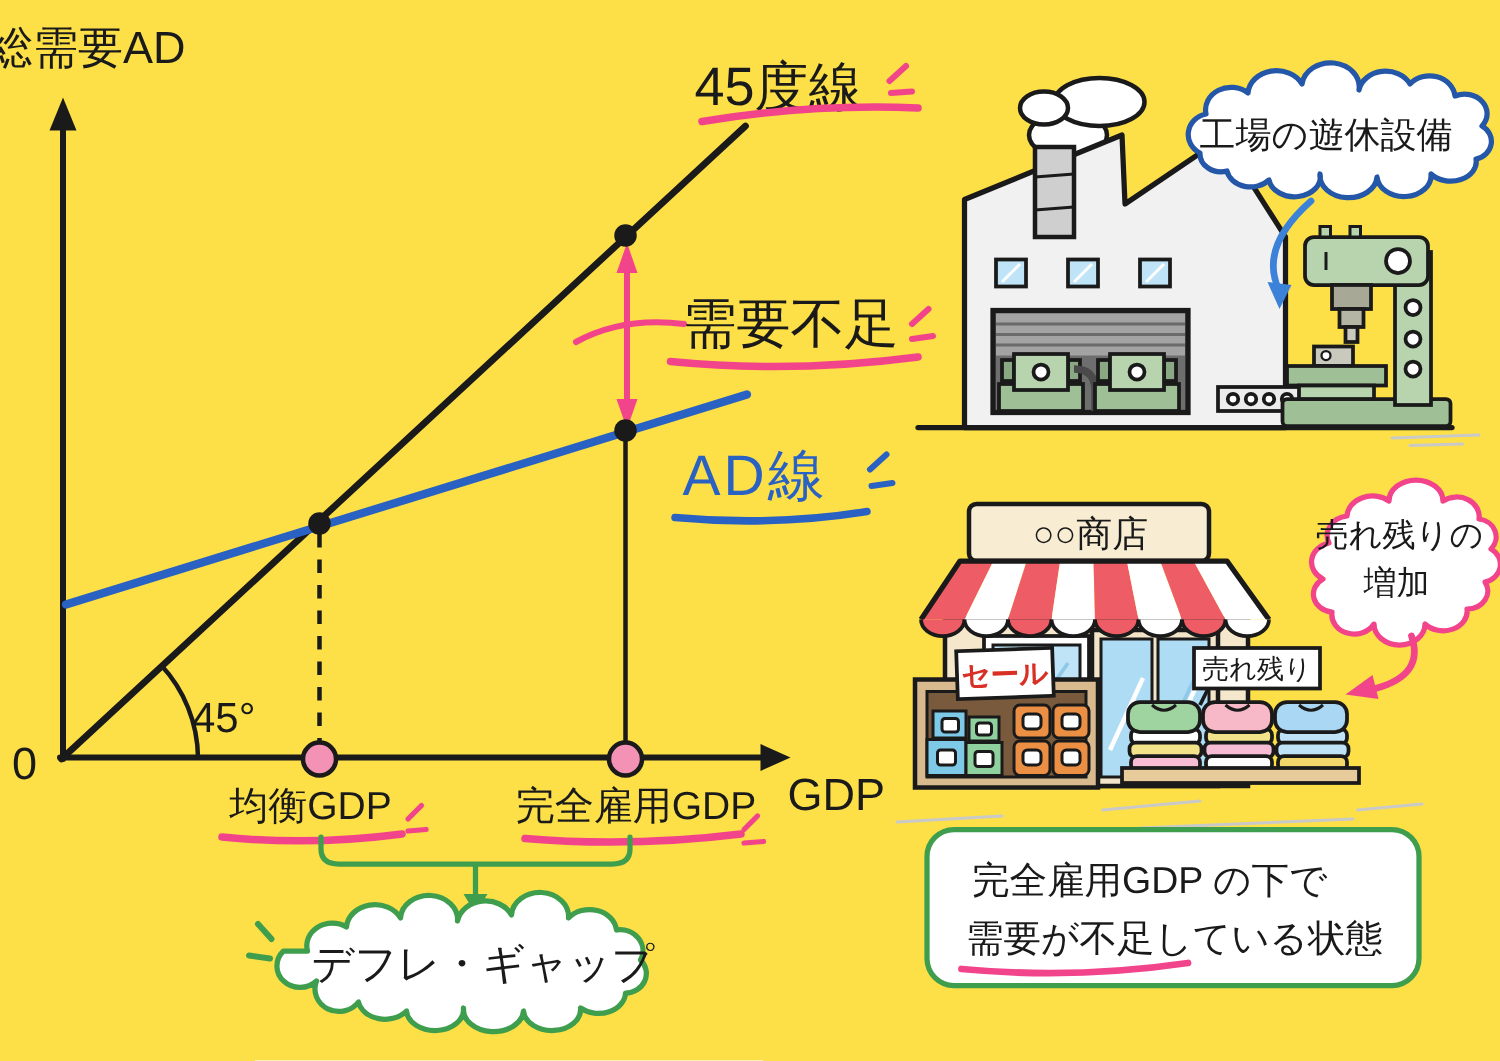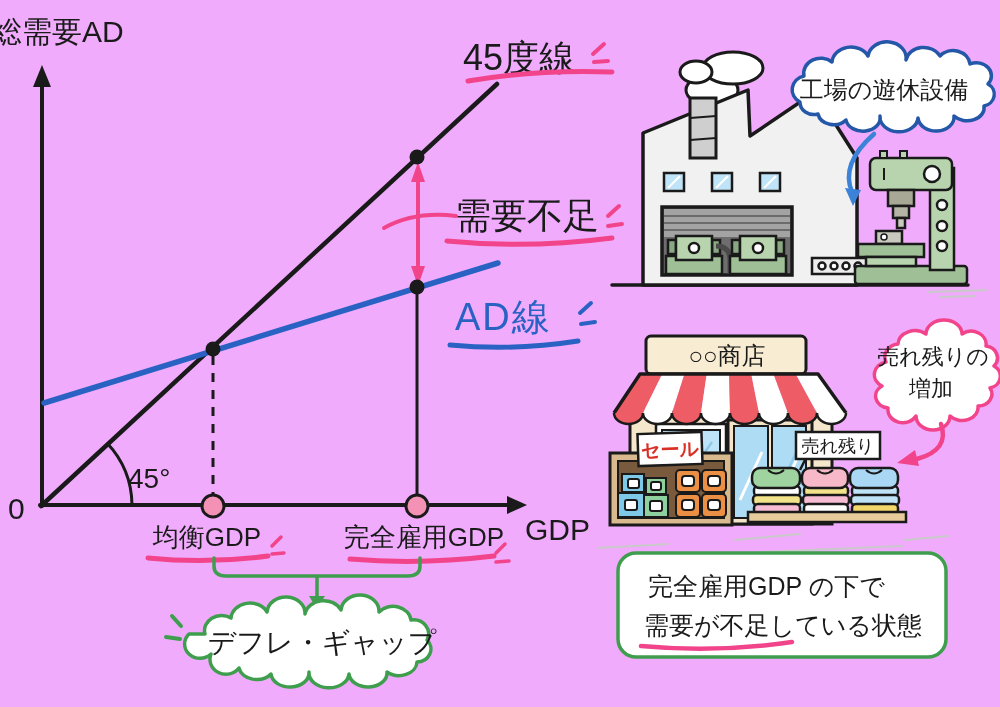--- a/index.html
+++ b/index.html
@@ -1,16 +1,16 @@
 <!DOCTYPE html>
 <html><head>
 <meta charset="utf-8">
 <style>
   html,body{margin:0;padding:0;background:#ffffff;}
-  .stage{position:relative;width:1000px;height:707px;background:#f0abfc;overflow:hidden;}
+  .stage{position:relative;width:1000px;height:707px;background:#fde047;overflow:hidden;}
   svg{display:block;}
   text{font-family:"Liberation Sans","DejaVu Sans",sans-serif;fill:#1a1a1a;}
   .t-blue{fill:#2a62c4;}
   .t-red{fill:#d93025;font-weight:bold;}
 </style>
 </head>
 <body>
 
 <div class="stage">
 <svg width="1000" height="707" viewBox="0 0 1000 707">

